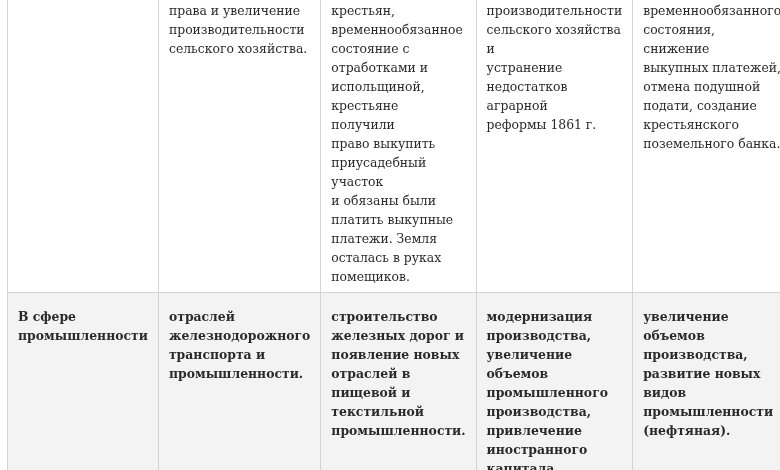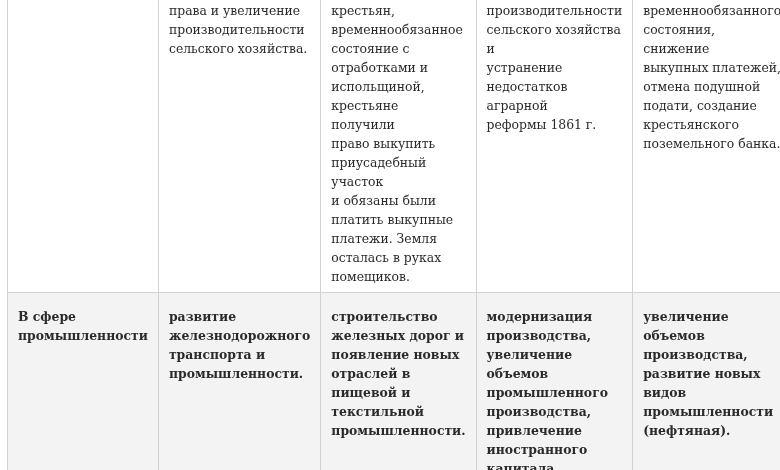--- a/index.html
+++ b/index.html
@@ -70,21 +70,21 @@
 крестьянского
 поземельного банка.</div>
       </td>
     </tr>
     <tr class="row-alt row-industry">
       <td>
         <div class="cell-text">В сфере
 промышленности</div>
       </td>
       <td>
-        <div class="cell-text">развитие
+        <div class="cell-text">отраслей
 железнодорожного
 транспорта и
 промышленности.</div>
       </td>
       <td>
         <div class="cell-text">строительство
 железных дорог и
 появление новых
 отраслей в пищевой и
 текстильной

